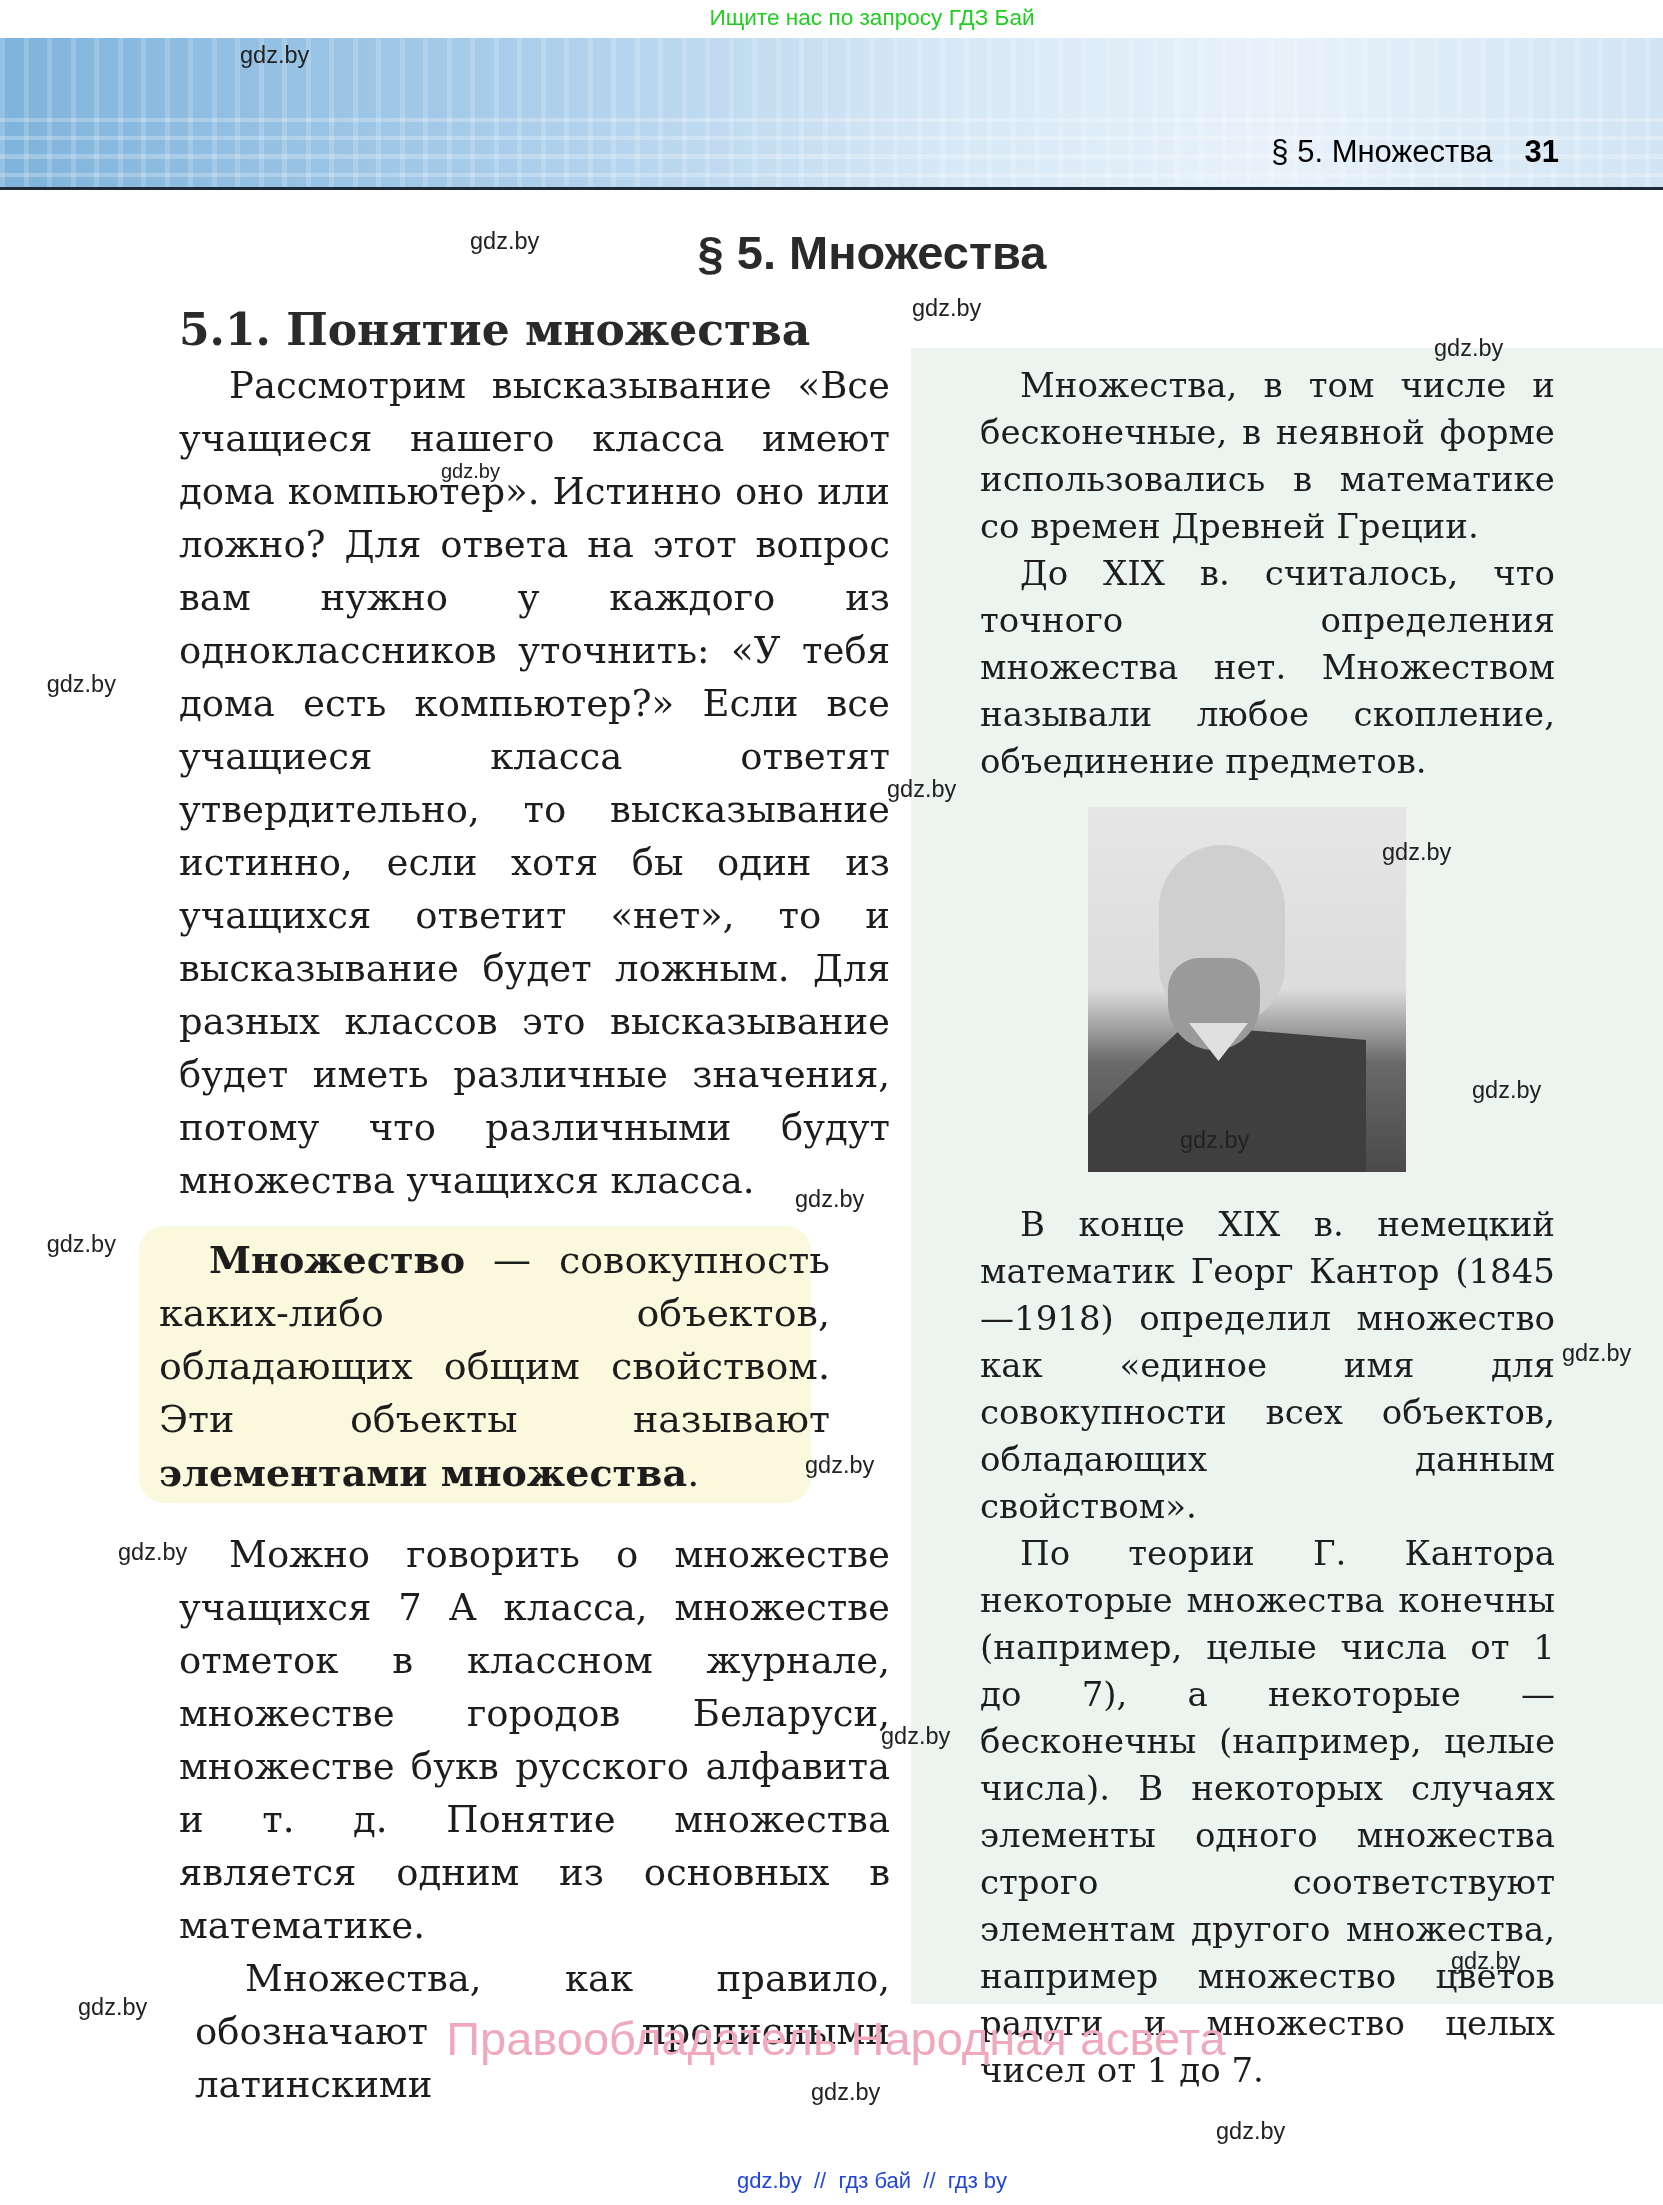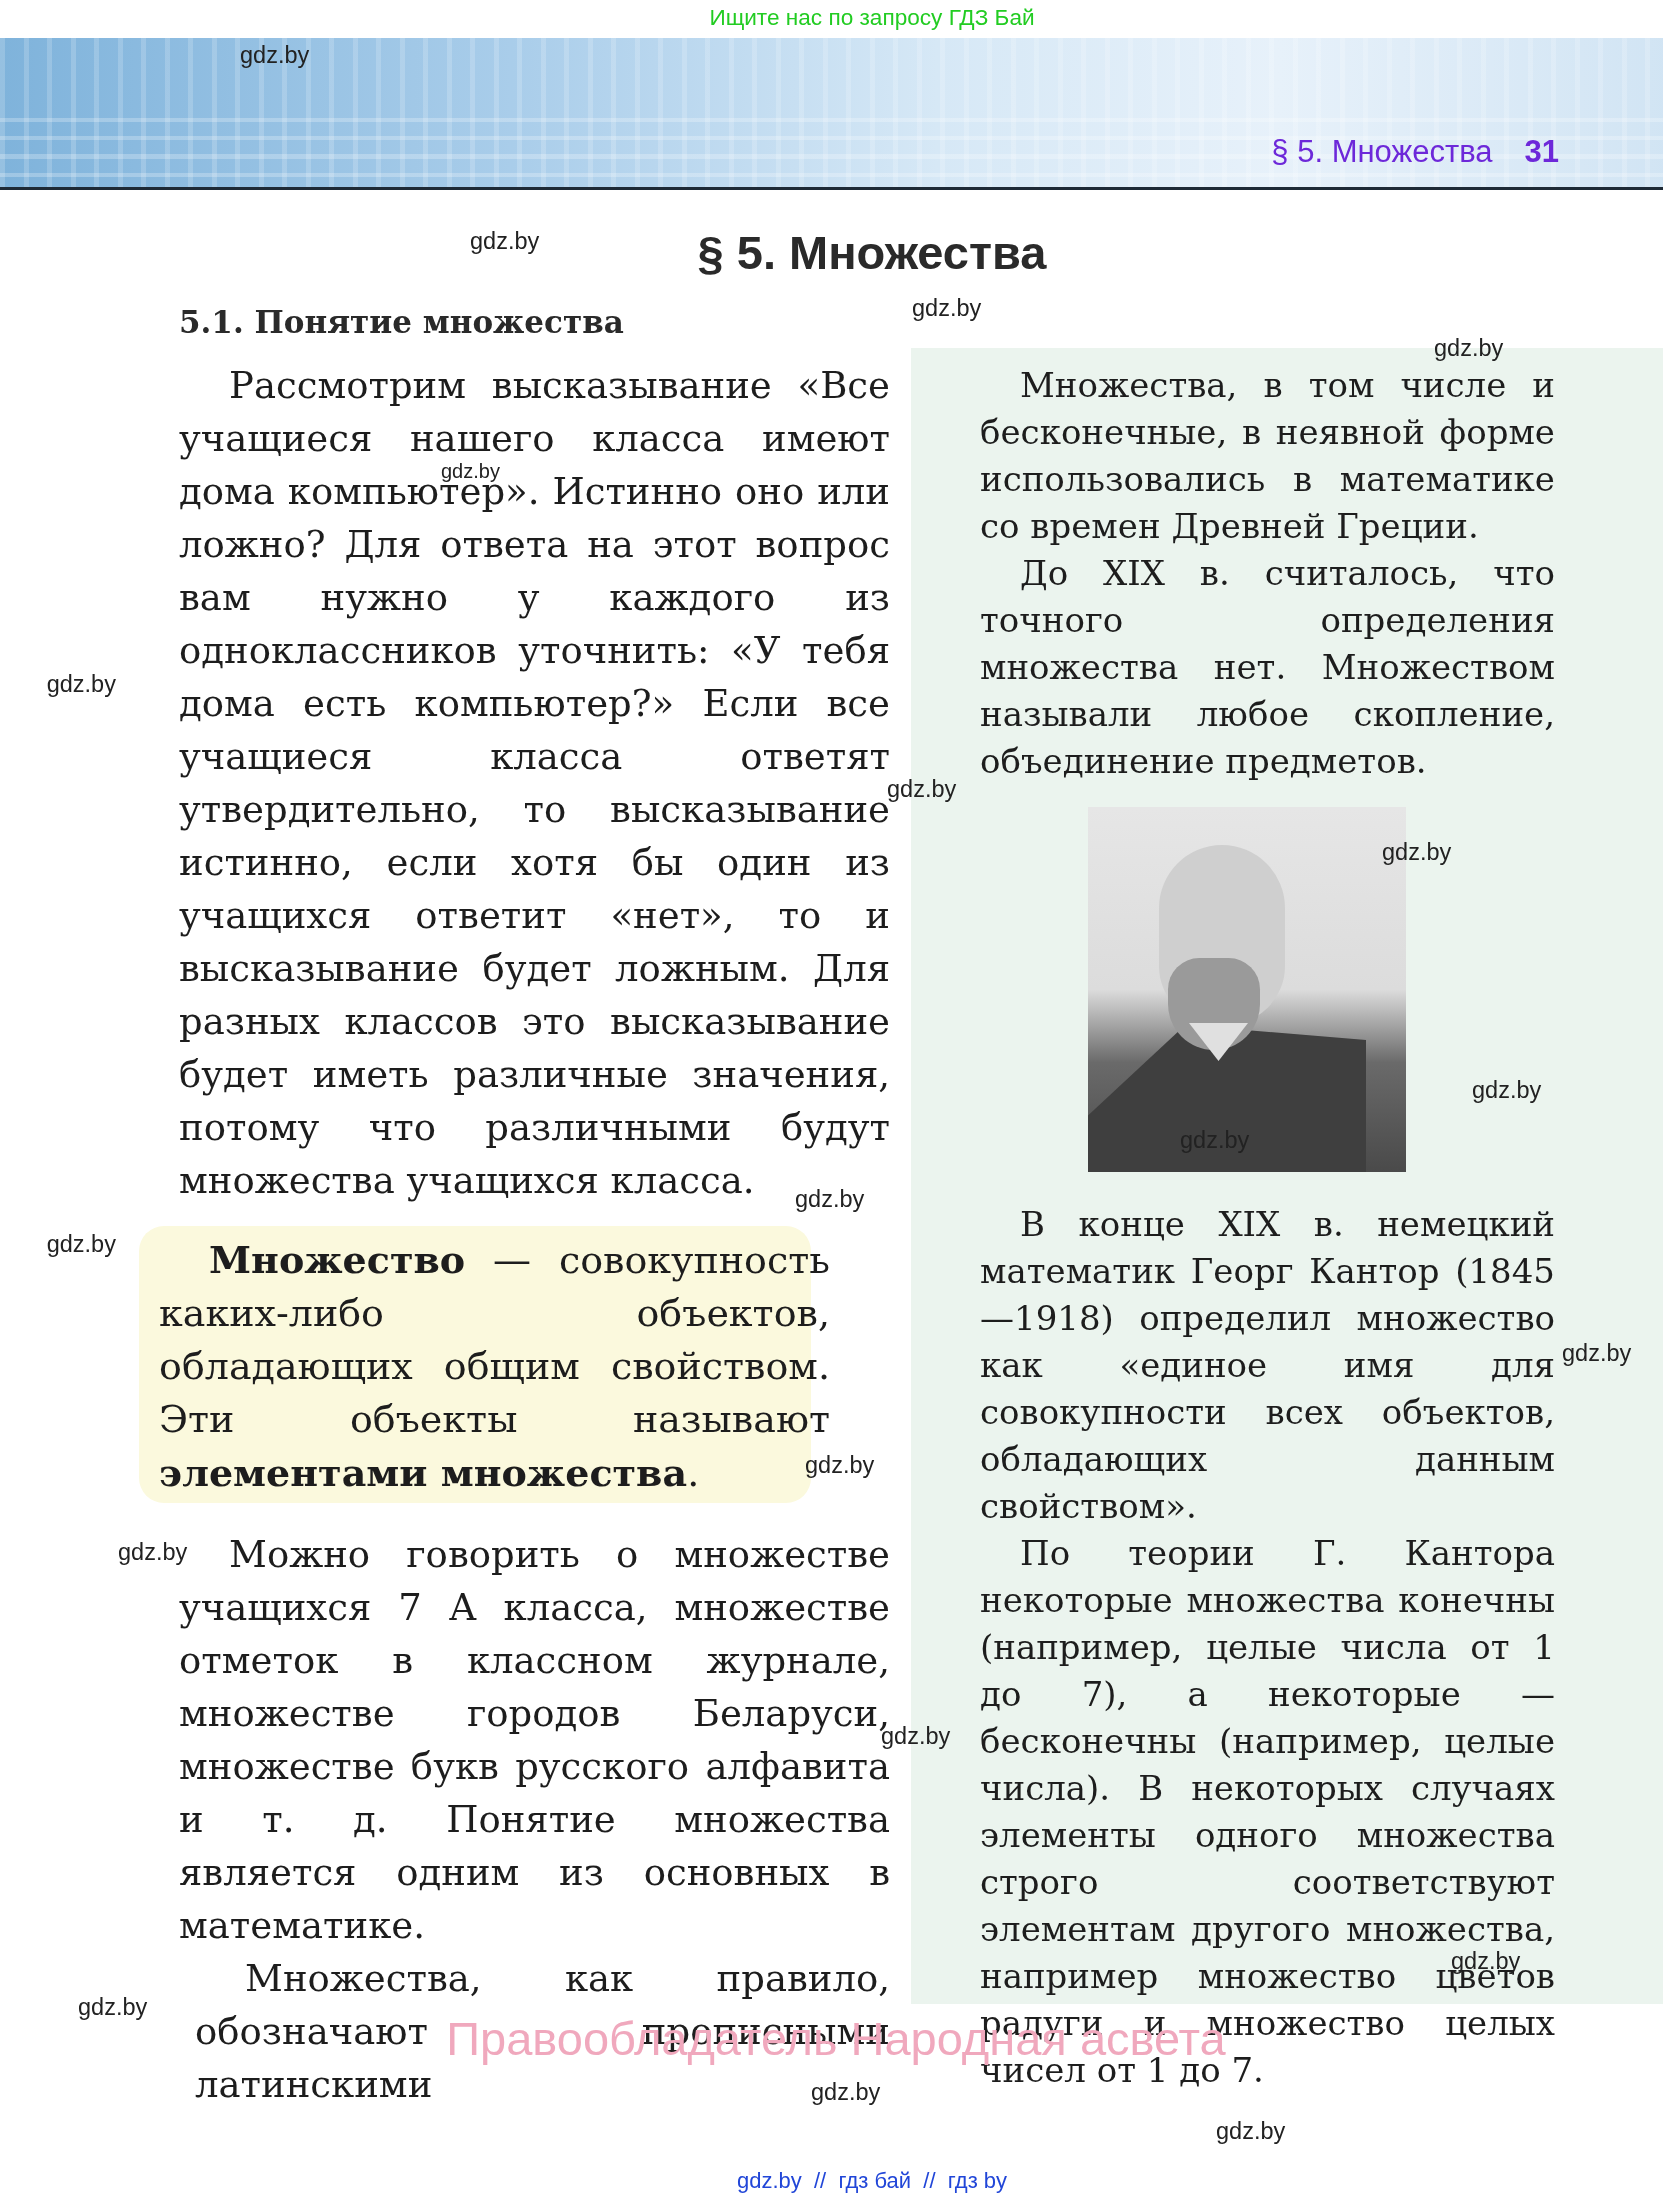--- a/index.html
+++ b/index.html
@@ -8,26 +8,26 @@
   .abs { position:absolute;padding-left:40px; }
   .topbar { left:0; top:0; width:1664px; height:38px; text-align:center; color:#22cc22;
             font-family:"Liberation Sans", sans-serif; font-size:22.6px; line-height:35px; }
   .header { left:0; top:38px; width:1664px; height:149px;
             background:linear-gradient(90deg,#7fb3db 0%,#a9cdea 30%,#d6e8f6 55%,#e7f1fa 75%,#cfe3f3 100%);
             border-bottom:3.4px solid #1e2a36; overflow:hidden; }
   .header .lines { position:absolute; inset:0;
             background:repeating-linear-gradient(90deg, rgba(255,255,255,0.18) 0 5px, rgba(255,255,255,0) 5px 23.5px); }
   .header .lines2 { position:absolute; left:0; top:80px; width:1664px; height:59px;
             background:repeating-linear-gradient(0deg, rgba(255,255,255,0.25) 0 4.2px, rgba(255,255,255,0) 4.2px 18.4px); }
-  .running { right:105px; top:134px; font-family:"Liberation Sans", sans-serif; font-size:31px; color:#6d28d9; }
+  .running { right:105px; top:134px; font-family:"Liberation Sans", sans-serif; font-size:31px; color:#000000; }
   .running b { margin-left:32px; font-weight:bold; }
   .wm { font-family:"Liberation Sans", sans-serif; font-size:23.5px; color:#222; }
   .title { left:0; width:1664px; top:225px; text-align:center; font-family:"Liberation Sans", sans-serif;
            font-weight:bold; font-size:47px; color:#2a2a2a; }
-  .subhead { left:139px; top:304px; font-family:"DejaVu Serif", serif; font-weight:bold; font-size:31px; color:#2a2a2a; }
+  .subhead { left:139px; top:304px; font-family:"DejaVu Serif", serif; font-weight:bold; font-size:44px; color:#2a2a2a; }
   .col { font-size:37px; line-height:53px; text-align:justify; }
   .col p { margin:0; text-indent:50px; }
   .left1 { left:139px; top:359px; width:711px; }
   .defbox { left:139px; top:1226px; width:632px; height:277px; background:#fbf9dd; border-radius:25px; }
   .defbox .inner { position:absolute; left:20px; top:6.7px; width:671px; font-size:38px; line-height:53px; text-align:justify; }
   .defbox .inner p { margin:0; text-indent:50px; }
   .left2 { left:139px; top:1528px; width:711px; }
   .green { left:911px; top:348px; width:753px; height:1656px; background:#ebf4ee; }
   .right1 { left:940px; top:362px; width:575px; font-size:34px; line-height:47px; text-align:justify; }
   .right1 p, .right2 p { margin:0; text-indent:40px; }

